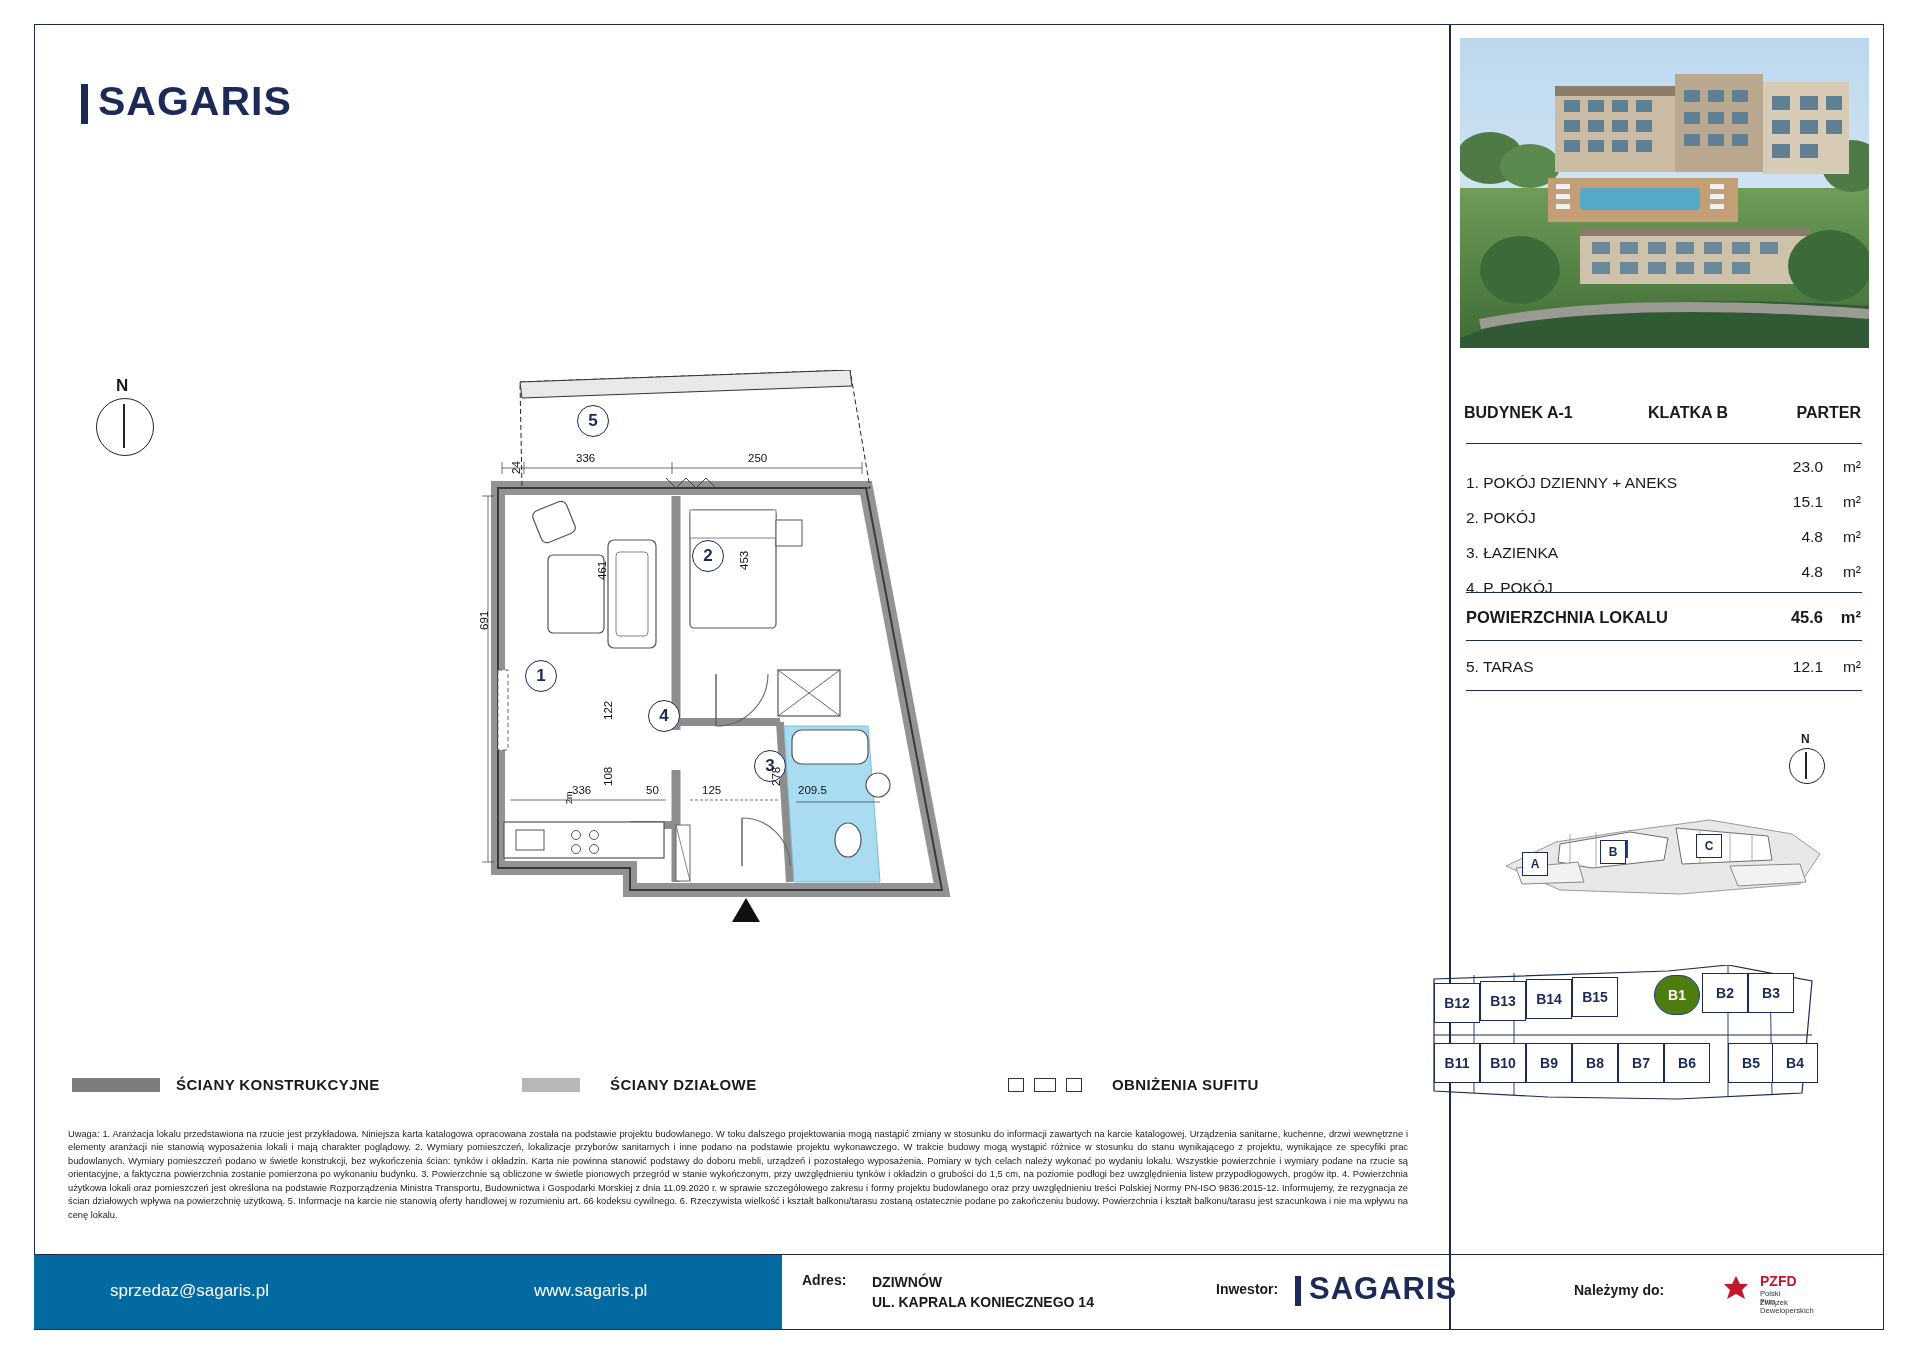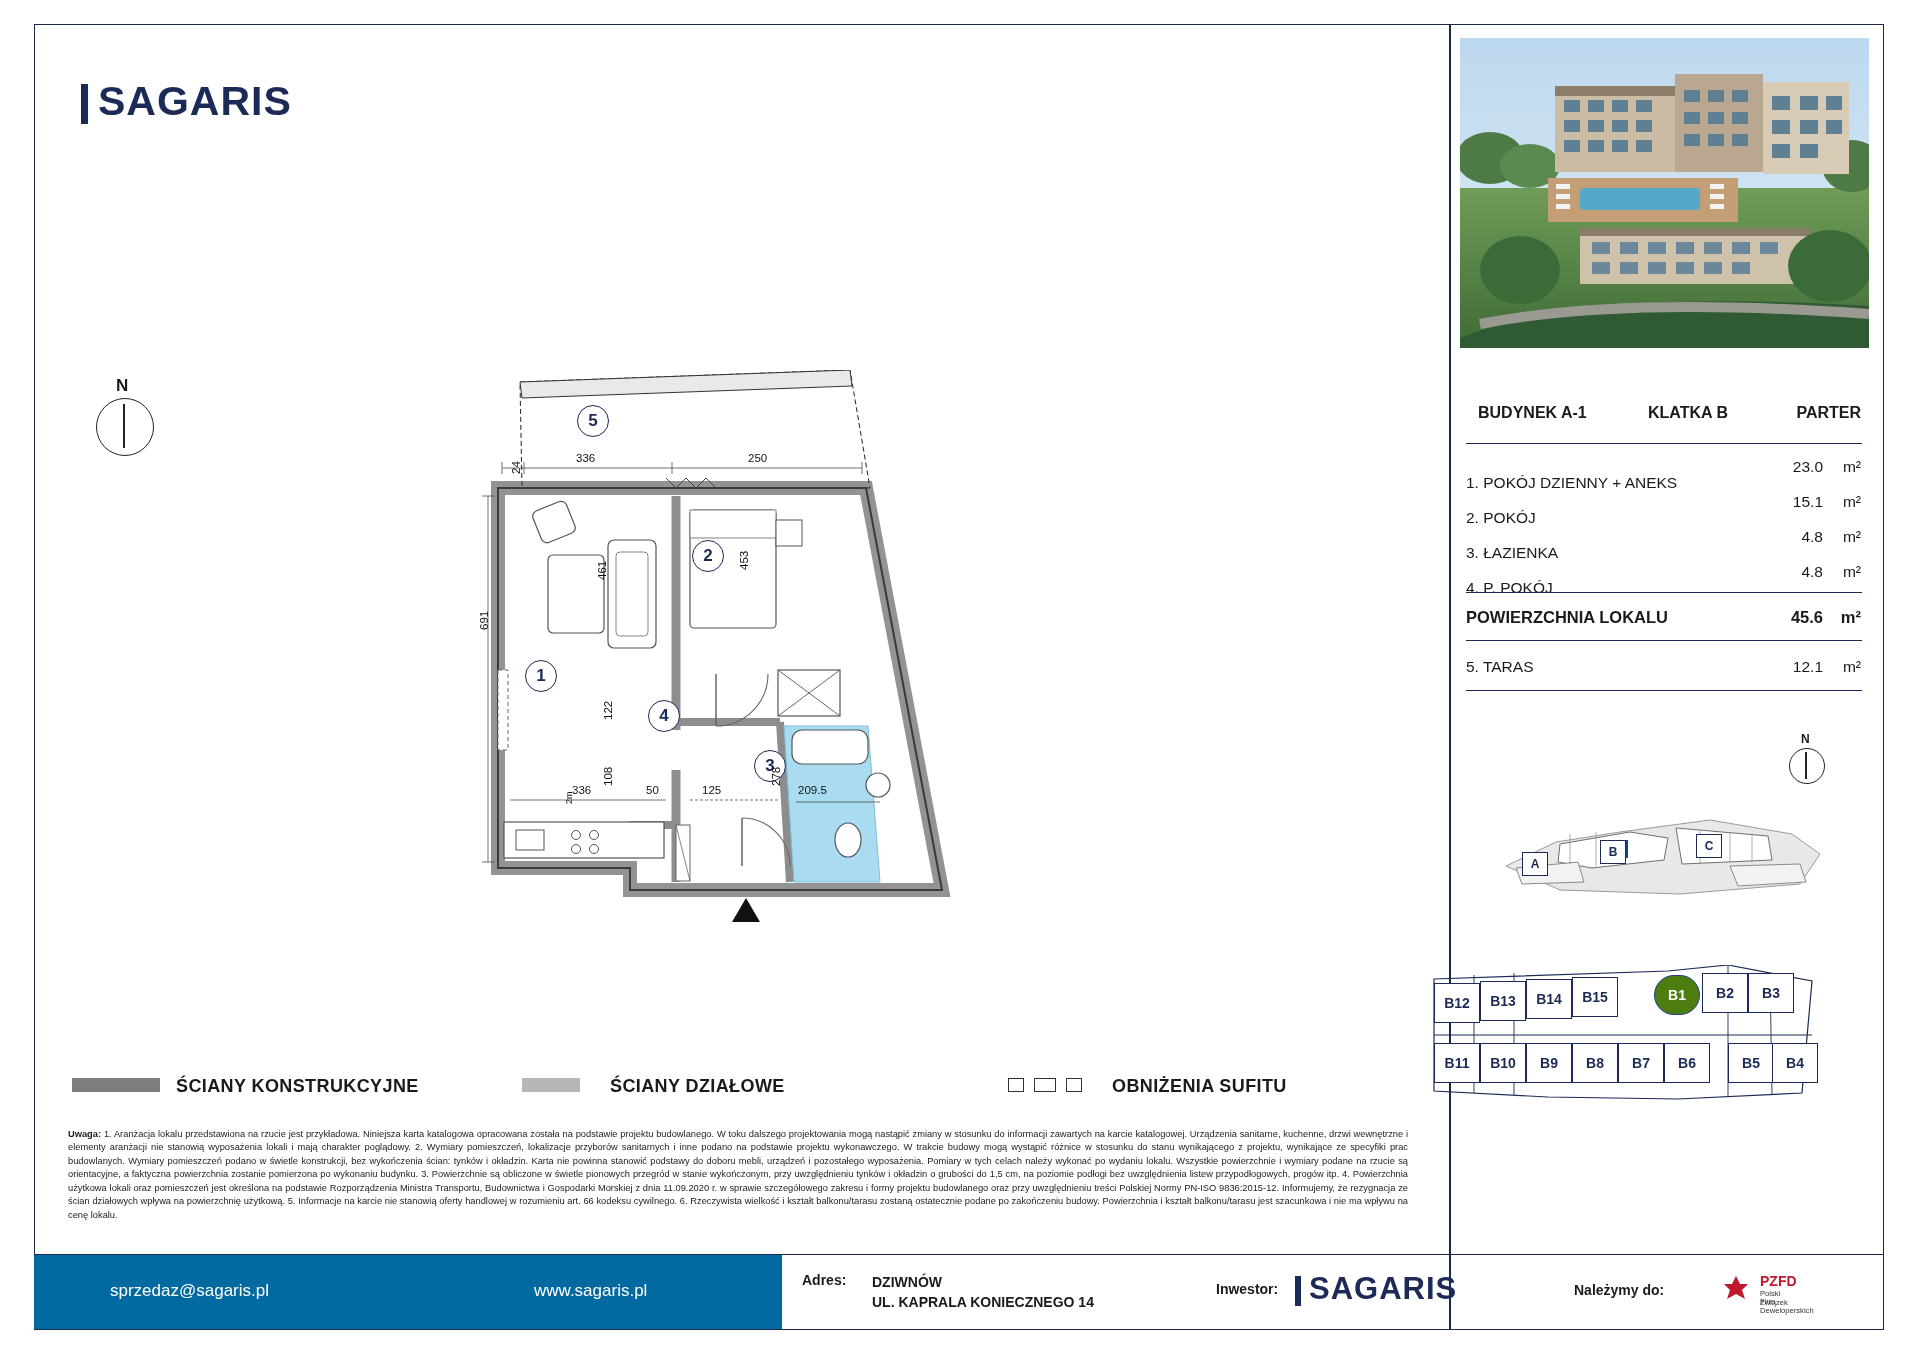--- a/index.html
+++ b/index.html
@@ -21,24 +21,24 @@
   .compass2 .nlab{position:absolute;left:18px;top:-8px;font-size:12px;font-weight:bold;}
   
   .plan{position:absolute;left:480px;top:370px;width:560px;height:660px;}
   .room-num{position:absolute;width:30px;height:30px;border:1.3px solid #1b2a56;border-radius:50%;background:#fff;
             font-size:17px;font-weight:bold;color:#1b2a56;display:flex;align-items:center;justify-content:center;}
   .dim{position:absolute;font-size:11.5px;color:#111;}
   .dim.vert{transform:rotate(-90deg);transform-origin:left top;white-space:nowrap;}
   
   .legend{position:absolute;left:72px;top:1072px;width:1290px;height:30px;}
   .legend .sw{position:absolute;top:6px;height:14px;}
-  .legend .lb{position:absolute;top:4px;font-size:18px;font-weight:bold;letter-spacing:.4px;}
+  .legend .lb{position:absolute;top:4px;font-size:15px;font-weight:bold;letter-spacing:.4px;}
   
   .note{position:absolute;left:68px;top:1128px;width:1340px;font-size:9.3px;line-height:1.45;color:#222;text-align:justify;}
-  .note b{font-weight:bold;}
+  .note b{font-weight:normal;}
   
   .footer{position:absolute;left:34px;top:1254px;width:1850px;height:76px;border-top:1.5px solid #1b2a4a;}
   .fbox{position:absolute;left:0;top:0;width:748px;height:74px;background:#0369a1;color:#fff;}
   .fmail{position:absolute;left:76px;top:26px;font-size:17px;}
   .fweb{position:absolute;left:500px;top:26px;font-size:17px;}
   .fadr-l{position:absolute;left:768px;top:17px;font-size:14px;font-weight:bold;}
   .fadr-v{position:absolute;left:838px;top:17px;font-size:14px;font-weight:bold;line-height:1.45;}
   .finv{position:absolute;left:1182px;top:26px;font-size:14px;font-weight:bold;}
   .flogo{position:absolute;left:1262px;top:16px;font-size:31px;font-weight:bold;letter-spacing:1px;color:#1b2a56;}
   .flogo .bar{position:absolute;left:-1px;top:5px;width:6px;height:30px;background:#1b2a56;}
@@ -312,21 +312,21 @@
 
       <path d="M0 300 Q 120 250 409 268 L409 310 L0 310 Z" fill="#2f5a33"></path>
       <path d="M20 286 Q 160 258 409 276" stroke="#9a9a92" stroke-width="10" fill="none"></path>
       <ellipse cx="60" cy="232" rx="40" ry="34" fill="#3c6b3a"></ellipse>
       <ellipse cx="370" cy="228" rx="42" ry="36" fill="#3c6b3a"></ellipse>
     </svg>
   </div>
 
 
   <div class="bud-row">
-    <span style="left:18px;">BUDYNEK A-1</span>
+    <span style="left:4px;">BUDYNEK A-1</span>
     <span style="left:188px;">KLATKA B</span>
     <span style="right:8px;">PARTER</span>
   </div>
 
   <div class="rule" style="top:443px;"></div>
 
   <div class="rooms">
     <div class="rrow">
       <span class="nm">1. POKÓJ DZIENNY + ANEKS</span>
       <span class="ar">23.0</span>

